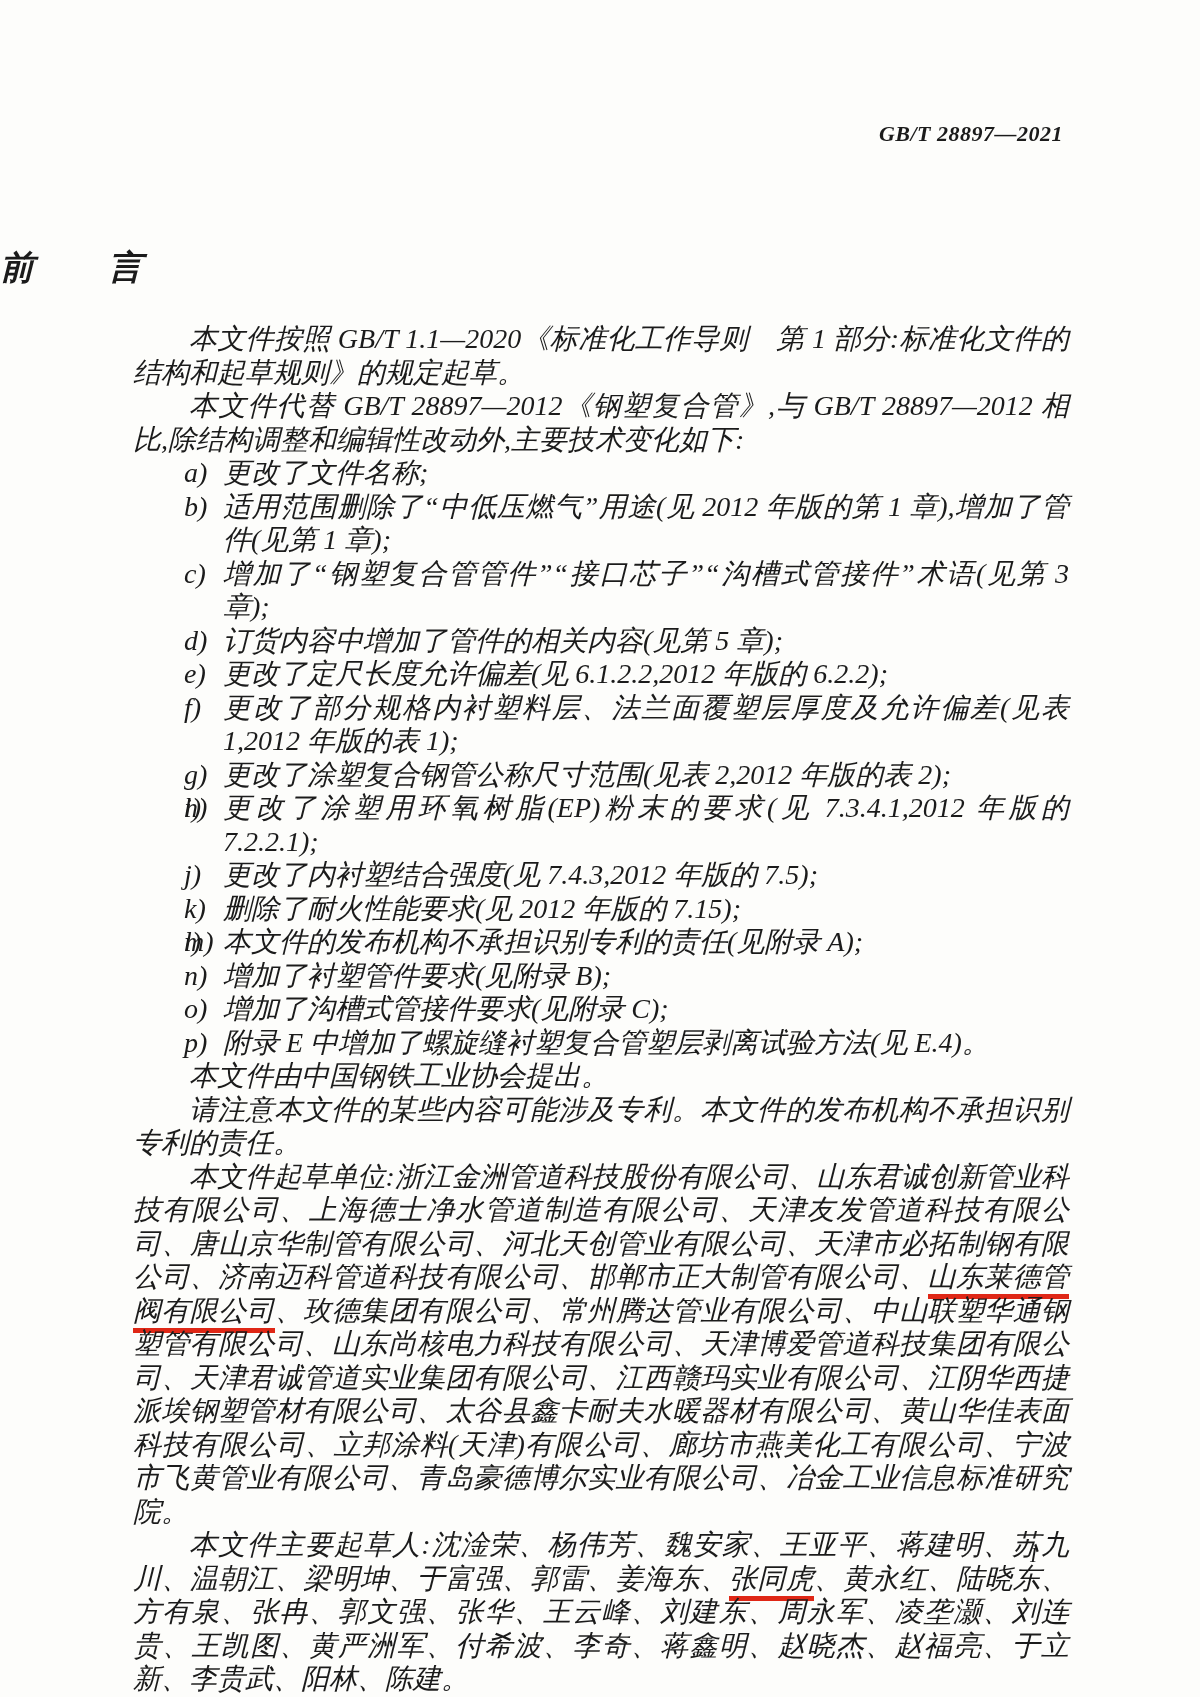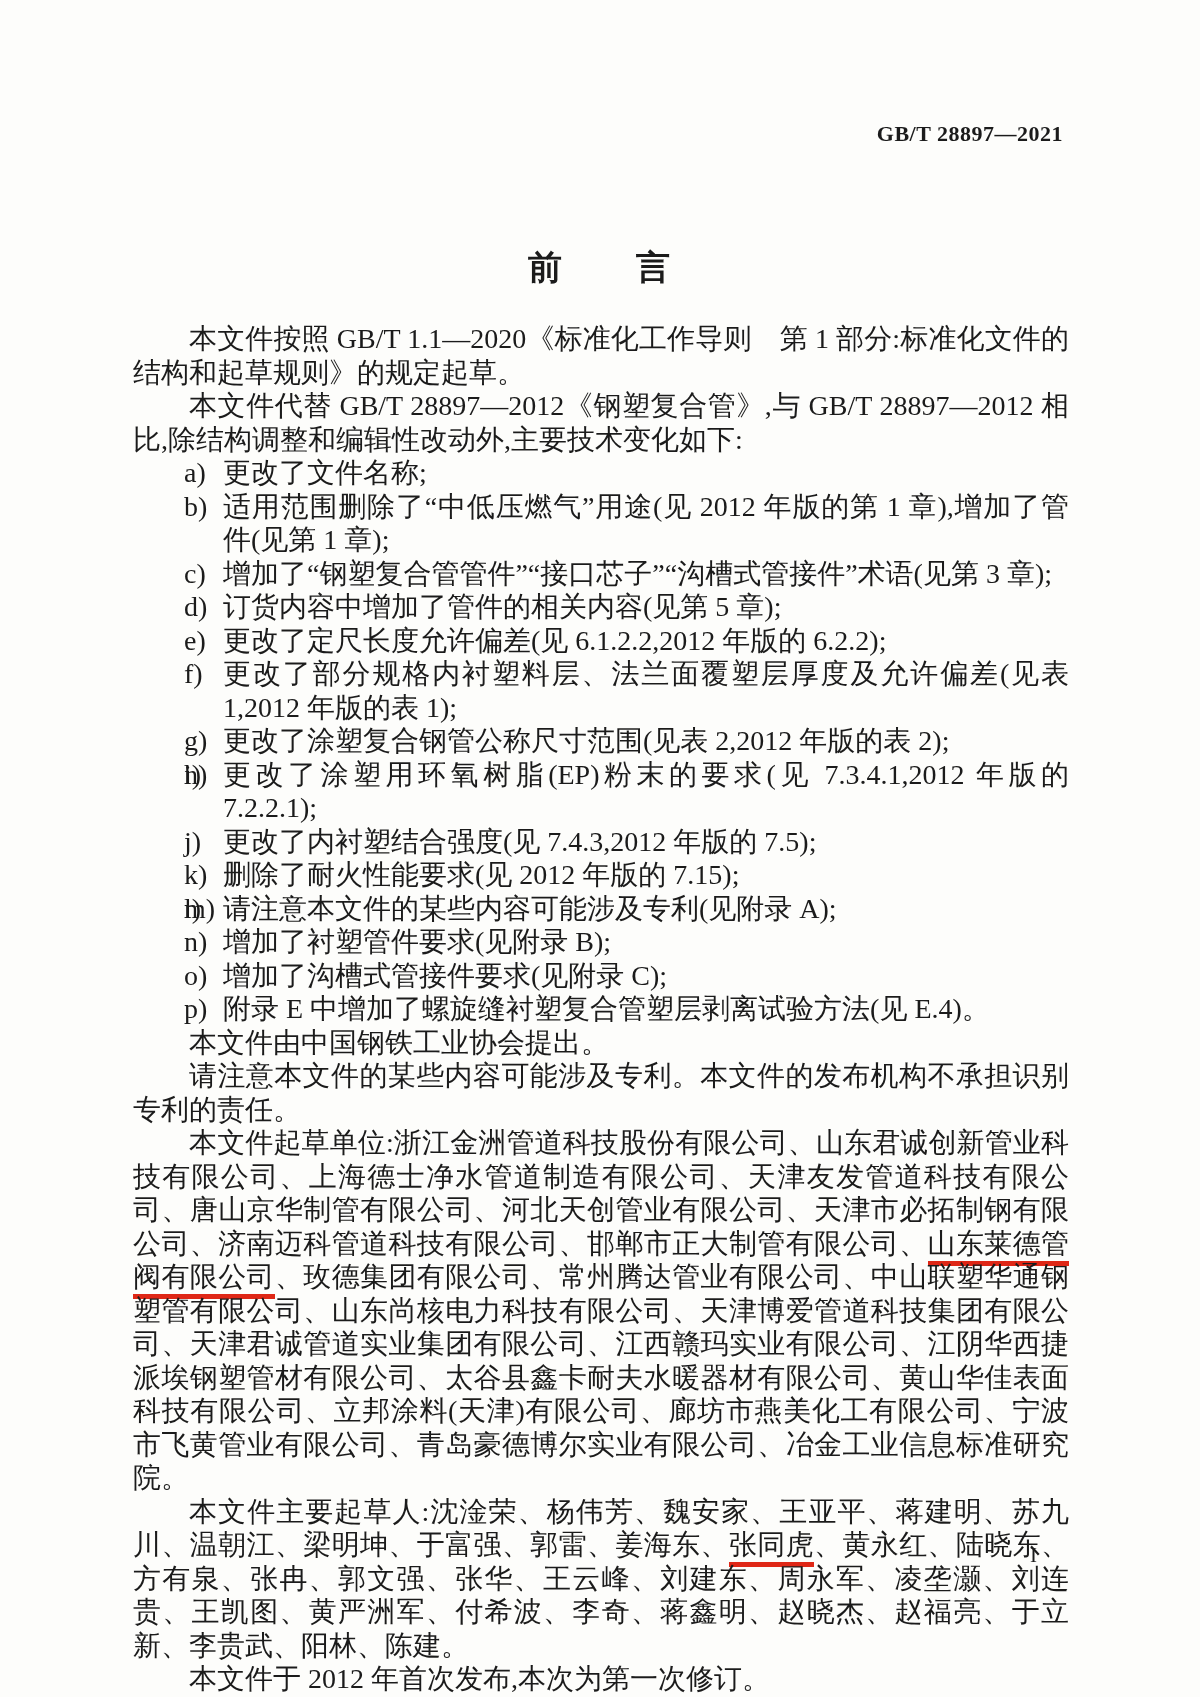--- a/index.html
+++ b/index.html
@@ -8,36 +8,36 @@
     background: #ffffff;
   }
   .page {
     position: relative;
     width: 1200px;
     height: 1697px;
     background: #fdfdfb;
     font-family: "Liberation Serif", "DejaVu Serif", serif;
     color: #1b1b1b;
     overflow: hidden;
+    font-style: italic;
   }
   .doc-number {
     position: absolute;
     top: 121px;
     right: 137px;
     font-size: 22px;
     font-weight: 700;
     letter-spacing: 0.5px;
     white-space: nowrap;
   }
   .page-title {
     position: absolute;
     top: 222px;
     left: 0;
     right: 0;
-    text-align: center;
     font-size: 34px;
     font-weight: 700;
     letter-spacing: 2px;
   }
   .content {
     position: absolute;
     top: 322px;
     left: 133px;
     width: 936px;
     font-size: 28px;
@@ -93,21 +93,21 @@
       <li class="change"><span class="lbl">c)</span><span>增加了“钢塑复合管管件”“接口芯子”“沟槽式管接件”术语(见第 3 章);</span></li>
       <li class="change"><span class="lbl">d)</span><span>订货内容中增加了管件的相关内容(见第 5 章);</span></li>
       <li class="change"><span class="lbl">e)</span><span>更改了定尺长度允许偏差(见 6.1.2.2,2012 年版的 6.2.2);</span></li>
       <li class="change"><span class="lbl">f)</span><span>更改了部分规格内衬塑料层、法兰面覆塑层厚度及允许偏差(见表 1,2012 年版的表 1);</span></li>
       <li class="change"><span class="lbl">g)</span><span>更改了涂塑复合钢管公称尺寸范围(见表 2,2012 年版的表 2);</span></li>
       <li class="change"><span class="lbl">h)</span></li>
       <li class="change"><span class="lbl">i)</span><span>更改了涂塑用环氧树脂(EP)粉末的要求(见 7.3.4.1,2012 年版的 7.2.2.1);</span></li>
       <li class="change"><span class="lbl">j)</span><span>更改了内衬塑结合强度(见 7.4.3,2012 年版的 7.5);</span></li>
       <li class="change"><span class="lbl">k)</span><span>删除了耐火性能要求(见 2012 年版的 7.15);</span></li>
       <li class="change"><span class="lbl">l)</span></li>
-      <li class="change"><span class="lbl">m)</span><span>请注意本文件的某些内容可能涉及专利(见附录 A);</span></li>
+      <li class="change"><span class="lbl">m)</span><span>本文件的发布机构不承担识别专利的责任(见附录 A);</span></li>
       <li class="change"><span class="lbl">n)</span><span>增加了衬塑管件要求(见附录 B);</span></li>
       <li class="change"><span class="lbl">o)</span><span>增加了沟槽式管接件要求(见附录 C);</span></li>
       <li class="change"><span class="lbl">p)</span><span>附录 E 中增加了螺旋缝衬塑复合管塑层剥离试验方法(见 E.4)。</span></li>
     </ul>
 
     <p class="para">本文件由中国钢铁工业协会提出。</p>
     <p class="para">请注意本文件的某些内容可能涉及专利。本文件的发布机构不承担识别专利的责任。</p>
 
     <p class="para"><span>本文件起草单位:浙江金洲管道科技股份有限公司、山东君诚创新管业科技有限公司、上海德士净水管道制造有限公司、天津友发管道科技有限公司、唐山京华制管有限公司、河北天创管业有限公司、天津市必拓制钢有限公司、济南迈科管道科技有限公司、邯郸市正大制管有限公司、</span><span class="red-underline">山东莱德管阀有限公司</span><span>、玫德集团有限公司、常州腾达管业有限公司、中山联塑华通钢塑管有限公司、山东尚核电力科技有限公司、天津博爱管道科技集团有限公司、天津君诚管道实业集团有限公司、江西赣玛实业有限公司、江阴华西捷派埃钢塑管材有限公司、太谷县鑫卡耐夫水暖器材有限公司、黄山华佳表面科技有限公司、立邦涂料(天津)有限公司、廊坊市燕美化工有限公司、宁波市飞黄管业有限公司、青岛豪德博尔实业有限公司、冶金工业信息标准研究院。</span></p>
 

